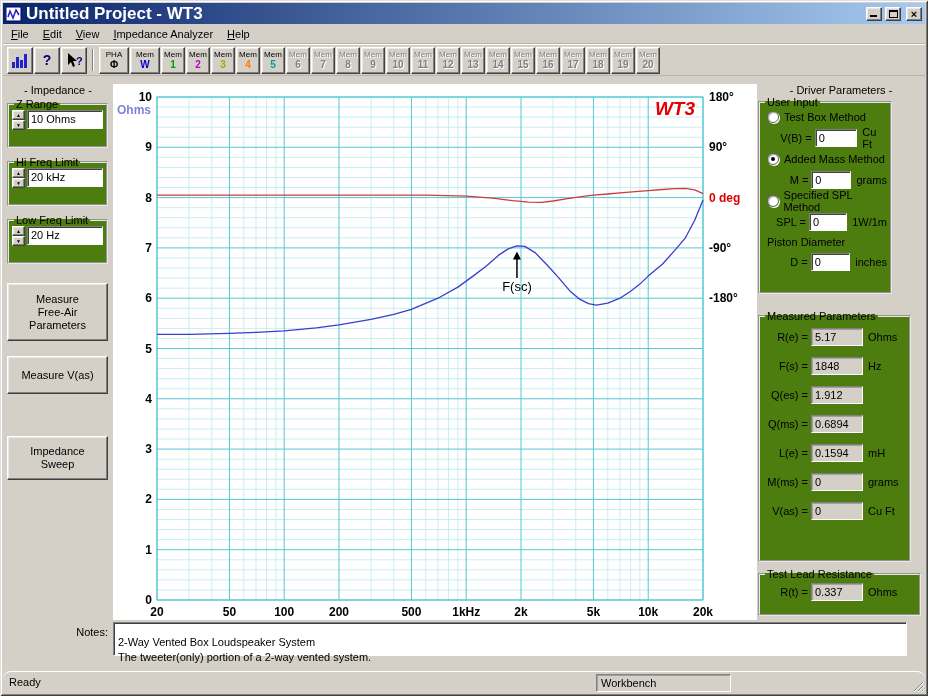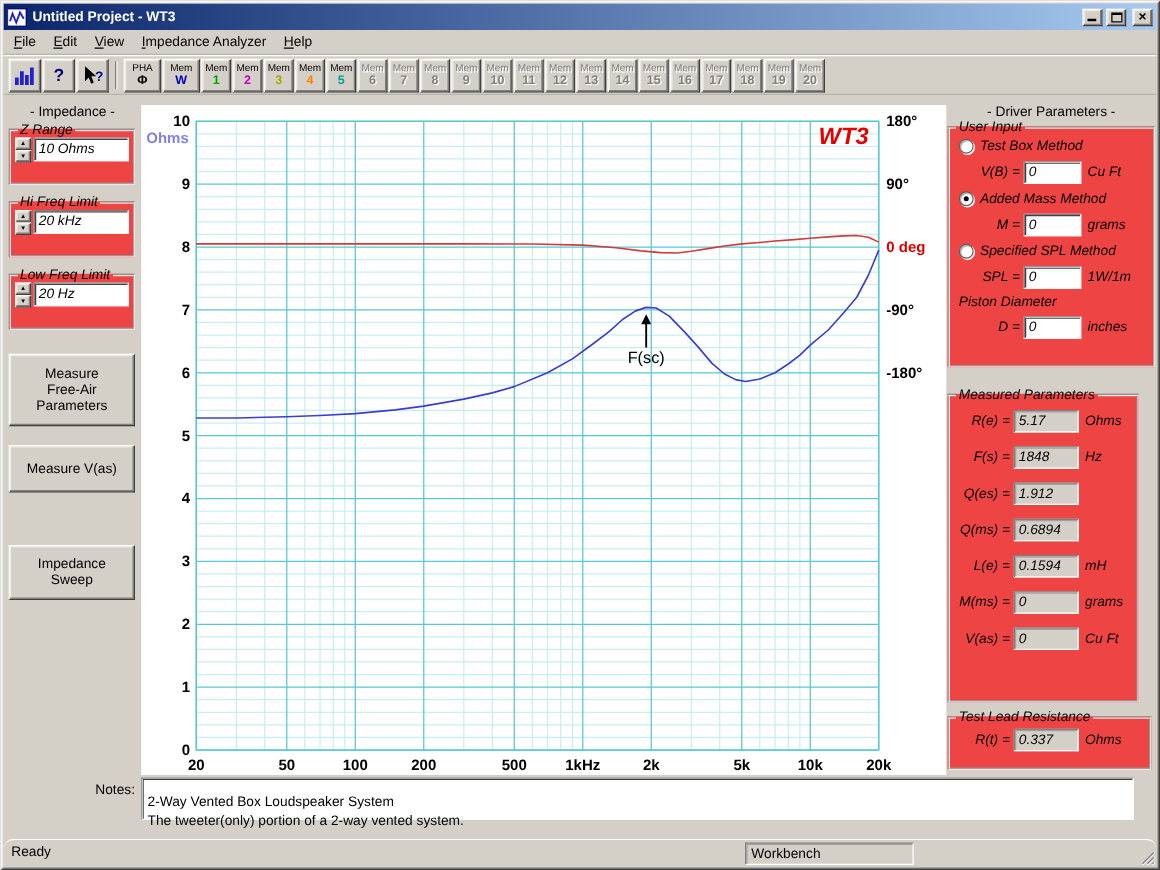--- a/index.html
+++ b/index.html
@@ -6,21 +6,21 @@
   html,body{width:928px;height:696px;overflow:hidden;}
   body{font-family:"Liberation Sans",sans-serif;font-size:11px;background:#d4d0c8;position:relative;color:#000;}
   .abs{position:absolute;}
   .window{position:absolute;inset:0;background:#d4d0c8;
     box-shadow:inset 1px 1px 0 #dfdfdf, inset -1px -1px 0 #404040, inset 2px 2px 0 #fff, inset -2px -2px 0 #808080;}
   .raised{border:1px solid;border-color:#fff #404040 #404040 #fff;box-shadow:inset -1px -1px 0 #808080, inset 1px 1px 0 #ece9e2;background:#d4d0c8;}
   .sunken-white{border:1px solid;border-color:#808080 #fff #fff #808080;box-shadow:inset 1px 1px 0 #404040;background:#fff;}
   .sunken-gray{border:1px solid;border-color:#808080 #fff #fff #808080;box-shadow:inset 1px 1px 0 #a0a0a0;background:#d4d0c8;}
 
   .titlebar{left:3px;top:3px;width:922px;height:21px;background:linear-gradient(90deg,#0a246a,#a6caf0);display:flex;align-items:center;padding:0 3px;gap:3px;}
-  .title-text{color:#fff;font-weight:bold;font-size:11px;flex:1;padding-left:1px;white-space:nowrap;}
+  .title-text{color:#fff;font-weight:bold;font-size:17px;flex:1;padding-left:1px;white-space:nowrap;}
   .winbtn{width:16px;height:14px;position:relative;display:flex;align-items:center;justify-content:center;}
   .glyph-min{position:absolute;left:3px;bottom:3px;width:7px;height:2px;background:#000;}
   .glyph-max{width:9px;height:8px;border:1px solid #000;border-top:2px solid #000;display:block;}
   .glyph-close{font-size:11px;font-weight:bold;line-height:10px;}
   .close{margin-left:2px;}
 
   .menubar{left:3px;top:24px;width:922px;height:20px;display:flex;align-items:center;padding-left:1px;border-bottom:1px solid #b8b4ac;}
   .menu-item{padding:3px 7px;cursor:default;}
 
   .toolbar{left:3px;top:44px;width:922px;height:32px;display:flex;align-items:center;padding:0 4px;gap:1px;border-top:1px solid #fff;border-bottom:1px solid #b8b4ac;}
@@ -30,34 +30,34 @@
   .tbtn.mem{width:24px;}
   .l1{font-size:8px;line-height:9px;}
   .l2{font-size:10px;font-weight:bold;line-height:11px;}
   .mem.disabled .l1,.mem.disabled .l2{color:#808080;text-shadow:1px 1px 0 #fff;}
   .tsep{width:2px;height:22px;border-left:1px solid #808080;border-right:1px solid #fff;margin:0 4px;}
   .mem-strip{display:flex;gap:1px;}
   .help-glyph{font-size:14px;font-weight:bold;color:#000080;}
 
   .left-panel{left:3px;top:76px;width:110px;height:595px;}
   .panel-title{top:8px;left:0;width:100%;text-align:center;}
-  fieldset.group{border:2px groove #e8e8e8;min-width:0;padding:0 3px 3px 3px;background:#ef4444;font-style:italic;}
+  fieldset.group{border:2px groove #e8e8e8;min-width:0;padding:0 3px 3px 3px;background:#4d7c0f;}
   fieldset.group legend{font-size:11px;padding:0 2px;margin-left:2px;}
   .spin-group{position:absolute;left:4px;width:101px;height:50px;}
   .spin-row{display:flex;align-items:flex-start;gap:2px;margin-top:0;}
   .spinner{display:flex;flex-direction:column;}
   .spinbtn{width:13px;height:10px;font-size:5px;line-height:8px;display:flex;align-items:center;justify-content:center;}
   .spin-value{flex:1;height:19px;line-height:17px;padding-left:3px;font-size:11px;}
   .panel-btn{position:absolute;left:4px;width:101px;display:flex;align-items:center;justify-content:center;text-align:center;white-space:pre-line;line-height:13px;cursor:default;}
 
   .chart{left:113px;top:84px;width:644px;height:536px;background:#fff;}
   svg text{font-family:"Liberation Sans",sans-serif;}
 
   .right-panel{left:757px;top:76px;width:168px;height:595px;}
-  .fs-user{position:absolute;top:20px;left:1px;width:166px;height:198px;}
+  .fs-user{position:absolute;top:20px;left:1px;width:134px;height:198px;}
   .fs-measured{position:absolute;top:234px;left:1px;width:153px;height:252px;}
   .fs-testlead{position:absolute;top:492px;left:1px;width:163px;height:48px;}
   .ui-row{display:flex;align-items:center;}
   .radio-row{height:18px;padding-left:4px;}
   .field-row{height:24px;}
   .label-row{height:16px;padding-left:4px;}
   .radio{width:12px;height:12px;border-radius:50%;background:#fff;border:1px solid #606060;box-shadow:inset 1px 1px 1px rgba(0,0,0,0.35), 1px 1px 0 #fff;}
   .radio .dot{width:4px;height:4px;background:#000;border-radius:50%;margin:3px auto 0 auto;}
   .radio-label{margin-left:5px;}
   .f-label{width:56px;text-align:right;padding-right:3px;}

